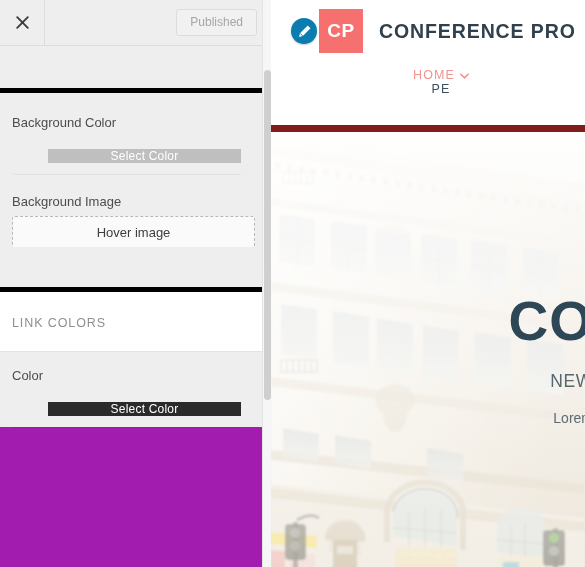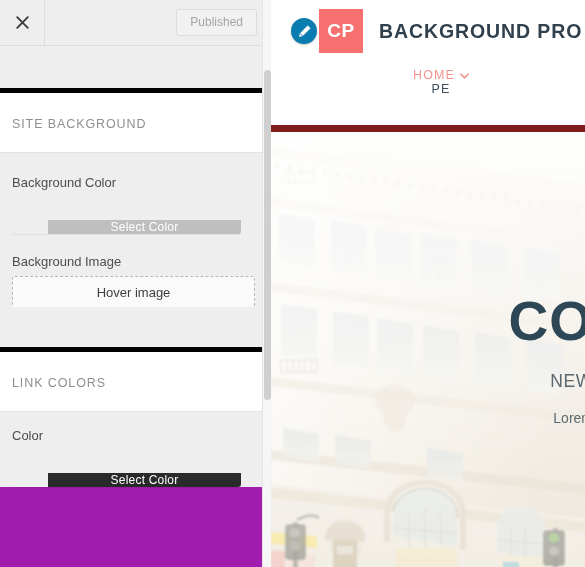--- a/index.html
+++ b/index.html
@@ -109,21 +109,21 @@
     display: block;
     font-size: 13px;
     color: #4d4d4d;
     margin-bottom: 7px;
     font-family: "Liberation Sans", sans-serif;
   }
 
   
   .color-control {
     display: flex;
-    align-items: flex-end;
+    align-items: center;
     width: 229px;
     height: 37px;
     border-radius: 3px;
     overflow: hidden;
     box-shadow: 0 1px 0 rgba(0,0,0,0.06);
     cursor: pointer;
   }
   .color-swatch {
     width: 36px;
     flex: 0 0 36px;
@@ -337,23 +337,20 @@
       </button>
       <div class="header-spacer"></div>
       <div class="published-wrap">
         <button class="published-btn">Published</button>
       </div>
     </div>
 
     <div class="panel-gap"></div>
 
     <div class="divider-black"></div>
-    <div class="section-title-bar">
-      <span class="section-title">SITE BACKGROUND</span>
-    </div>
 
     <div class="section-body" style="height:154px; box-sizing:border-box;">
 
       <div class="field">
         <span class="field-label">Background Color</span>
         <div class="color-control">
           <div class="color-swatch" style="background:#ffffff;"></div>
           <div class="color-button" style="background:#bfbfbf; color:#ffffff;">Select Color</div>
         </div>
       </div>
@@ -396,21 +393,21 @@
       <div class="brand-row">
         <div class="edit-shortcut">
           <span>
             <svg width="15" height="15" viewBox="0 0 16 16">
               <path d="M11.4 1.6 L14.4 4.6 L6.2 12.8 L2.2 13.8 L3.2 9.8 Z" fill="#ffffff"></path>
               <path d="M3.2 9.8 L6.2 12.8" stroke="#0b7cb0" stroke-width="1"></path>
             </svg>
           </span>
         </div>
         <div class="cp-logo">CP</div>
-        <div class="brand-name">BACKGROUND PRO</div>
+        <div class="brand-name">CONFERENCE PRO</div>
       </div>
 
       <div class="nav-row">
         <div class="nav-item">
           <span>HOME</span>
           <span class="nav-caret">
             <svg width="9" height="6" viewBox="0 0 10 6">
               <path d="M1 1 L5 5 L9 1" stroke="#f0948f" stroke-width="1.8" fill="none" stroke-linecap="round"></path>
             </svg>
           </span>

